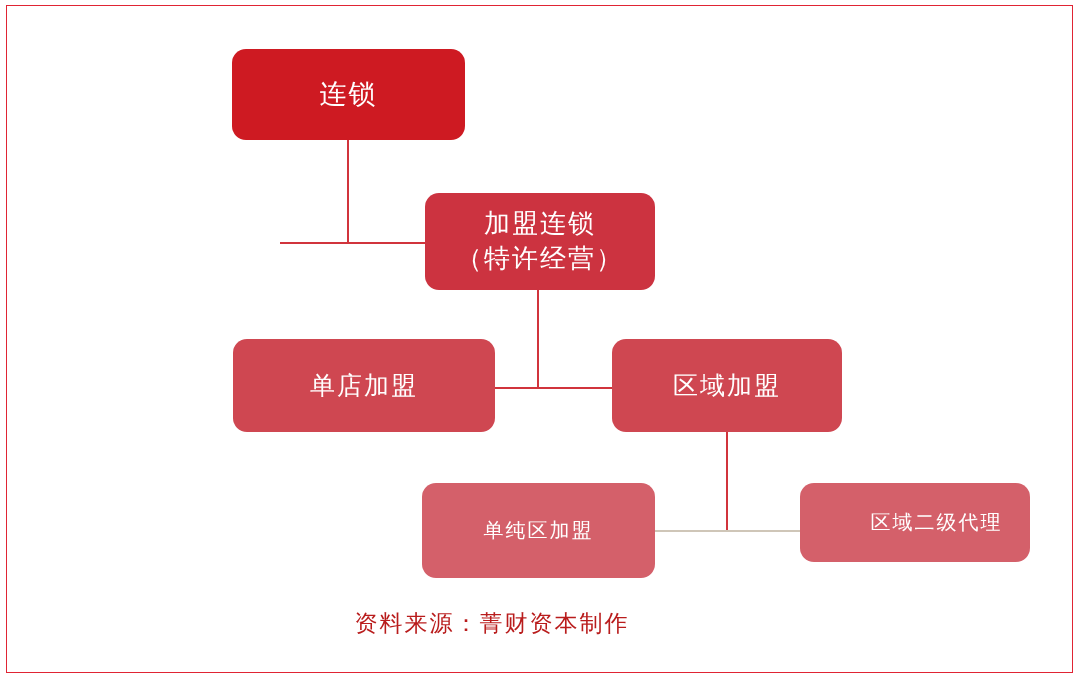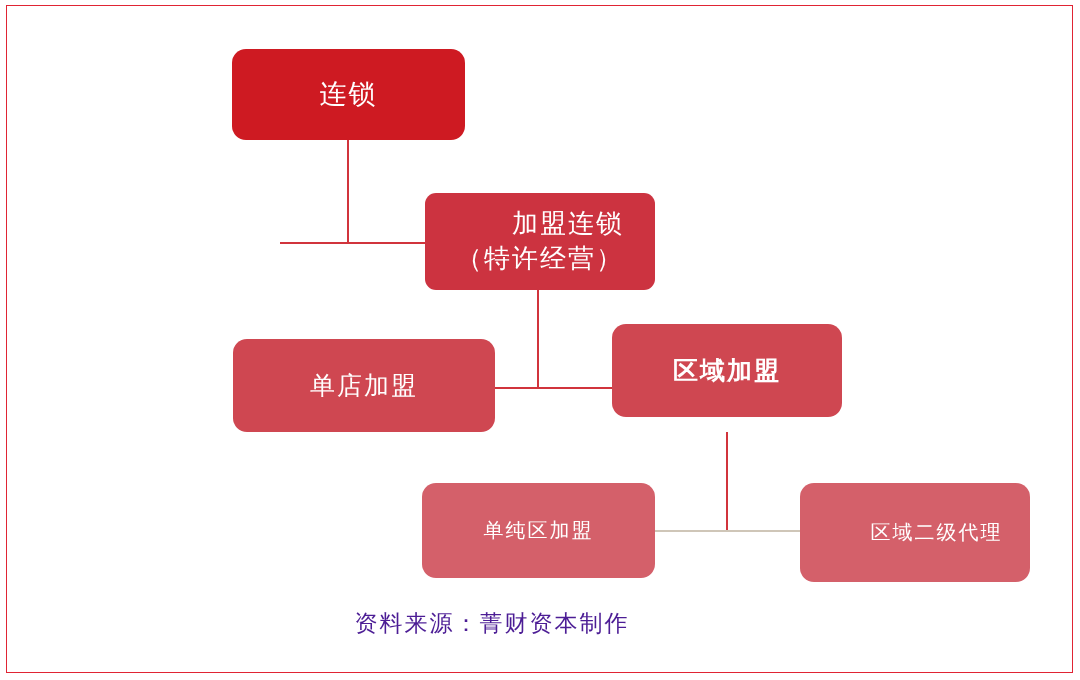--- a/index.html
+++ b/index.html
@@ -52,30 +52,30 @@
     letter-spacing: 2px;
     line-height: 1.32;
     white-space: pre-line;
     user-select: none;
   }
   .node.lvl1 { background: #ce1a22; font-size: 27px; }
   .node.lvl2 { background: #cc3340; font-size: 26px; }
   .node.lvl3 { background: #cf4751; font-size: 25px; }
   .node.lvl4 { background: #d4606a; font-size: 20px; }
 
-  .node-line { display: block; text-align: right; }
+  .node-line { display: block; }
 
   
   #caption {
     position: absolute;
     left: 0;
     top: 608px;
     width: 984px;
     text-align: center;
-    color: #4c1d95;
+    color: #b91c1c;
     font-size: 23px;
     letter-spacing: 2px;
   }
 </style>
 </head>
 <body>
 
 <div id="page">
 
   <div id="page-frame"></div>
@@ -87,36 +87,36 @@
   <div class="conn h" style="left:466px; top:387px; width:146px;"></div>
 
   <div class="conn v" style="left:726px; top:432px; height:99px;"></div>
   <div class="conn tan" style="left:654px; top:530px; width:148px;"></div>
 
   <div class="node lvl1" style="left:232px; top:49px; width:233px; height:91px;">
     <span class="node-line">连锁</span>
   </div>
 
 
-  <div class="node lvl2" style="left:425px; top:193px; width:230px; height:97px;border-radius:11px;">
+  <div class="node lvl2" style="left:425px; top:193px; width:230px; height:97px;">
     <span class="node-line">加盟连锁
 （特许经营）</span>
   </div>
 
   <div class="node lvl3" style="left:233px; top:339px; width:262px; height:93px;">
     <span class="node-line">单店加盟</span>
   </div>
 
-  <div class="node lvl3" style="left:612px; top:324px; width:230px; height:93px;font-weight:bold;">
+  <div class="node lvl3" style="left:612px; top:339px; width:230px; height:93px;">
     <span class="node-line">区域加盟</span>
   </div>
 
   <div class="node lvl4" style="left:422px; top:483px; width:233px; height:95px;">
     <span class="node-line">单纯区加盟</span>
   </div>
 
-  <div class="node lvl4" style="left:800px; top:483px; width:230px; height:99px;padding-left:43px;">
+  <div class="node lvl4" style="left:800px; top:483px; width:230px; height:79px;padding-left:43px;">
     <span class="node-line">区域二级代理</span>
   </div>
 
   <div id="caption">资料来源：菁财资本制作</div>
 
 </div>
 
 </body></html>

